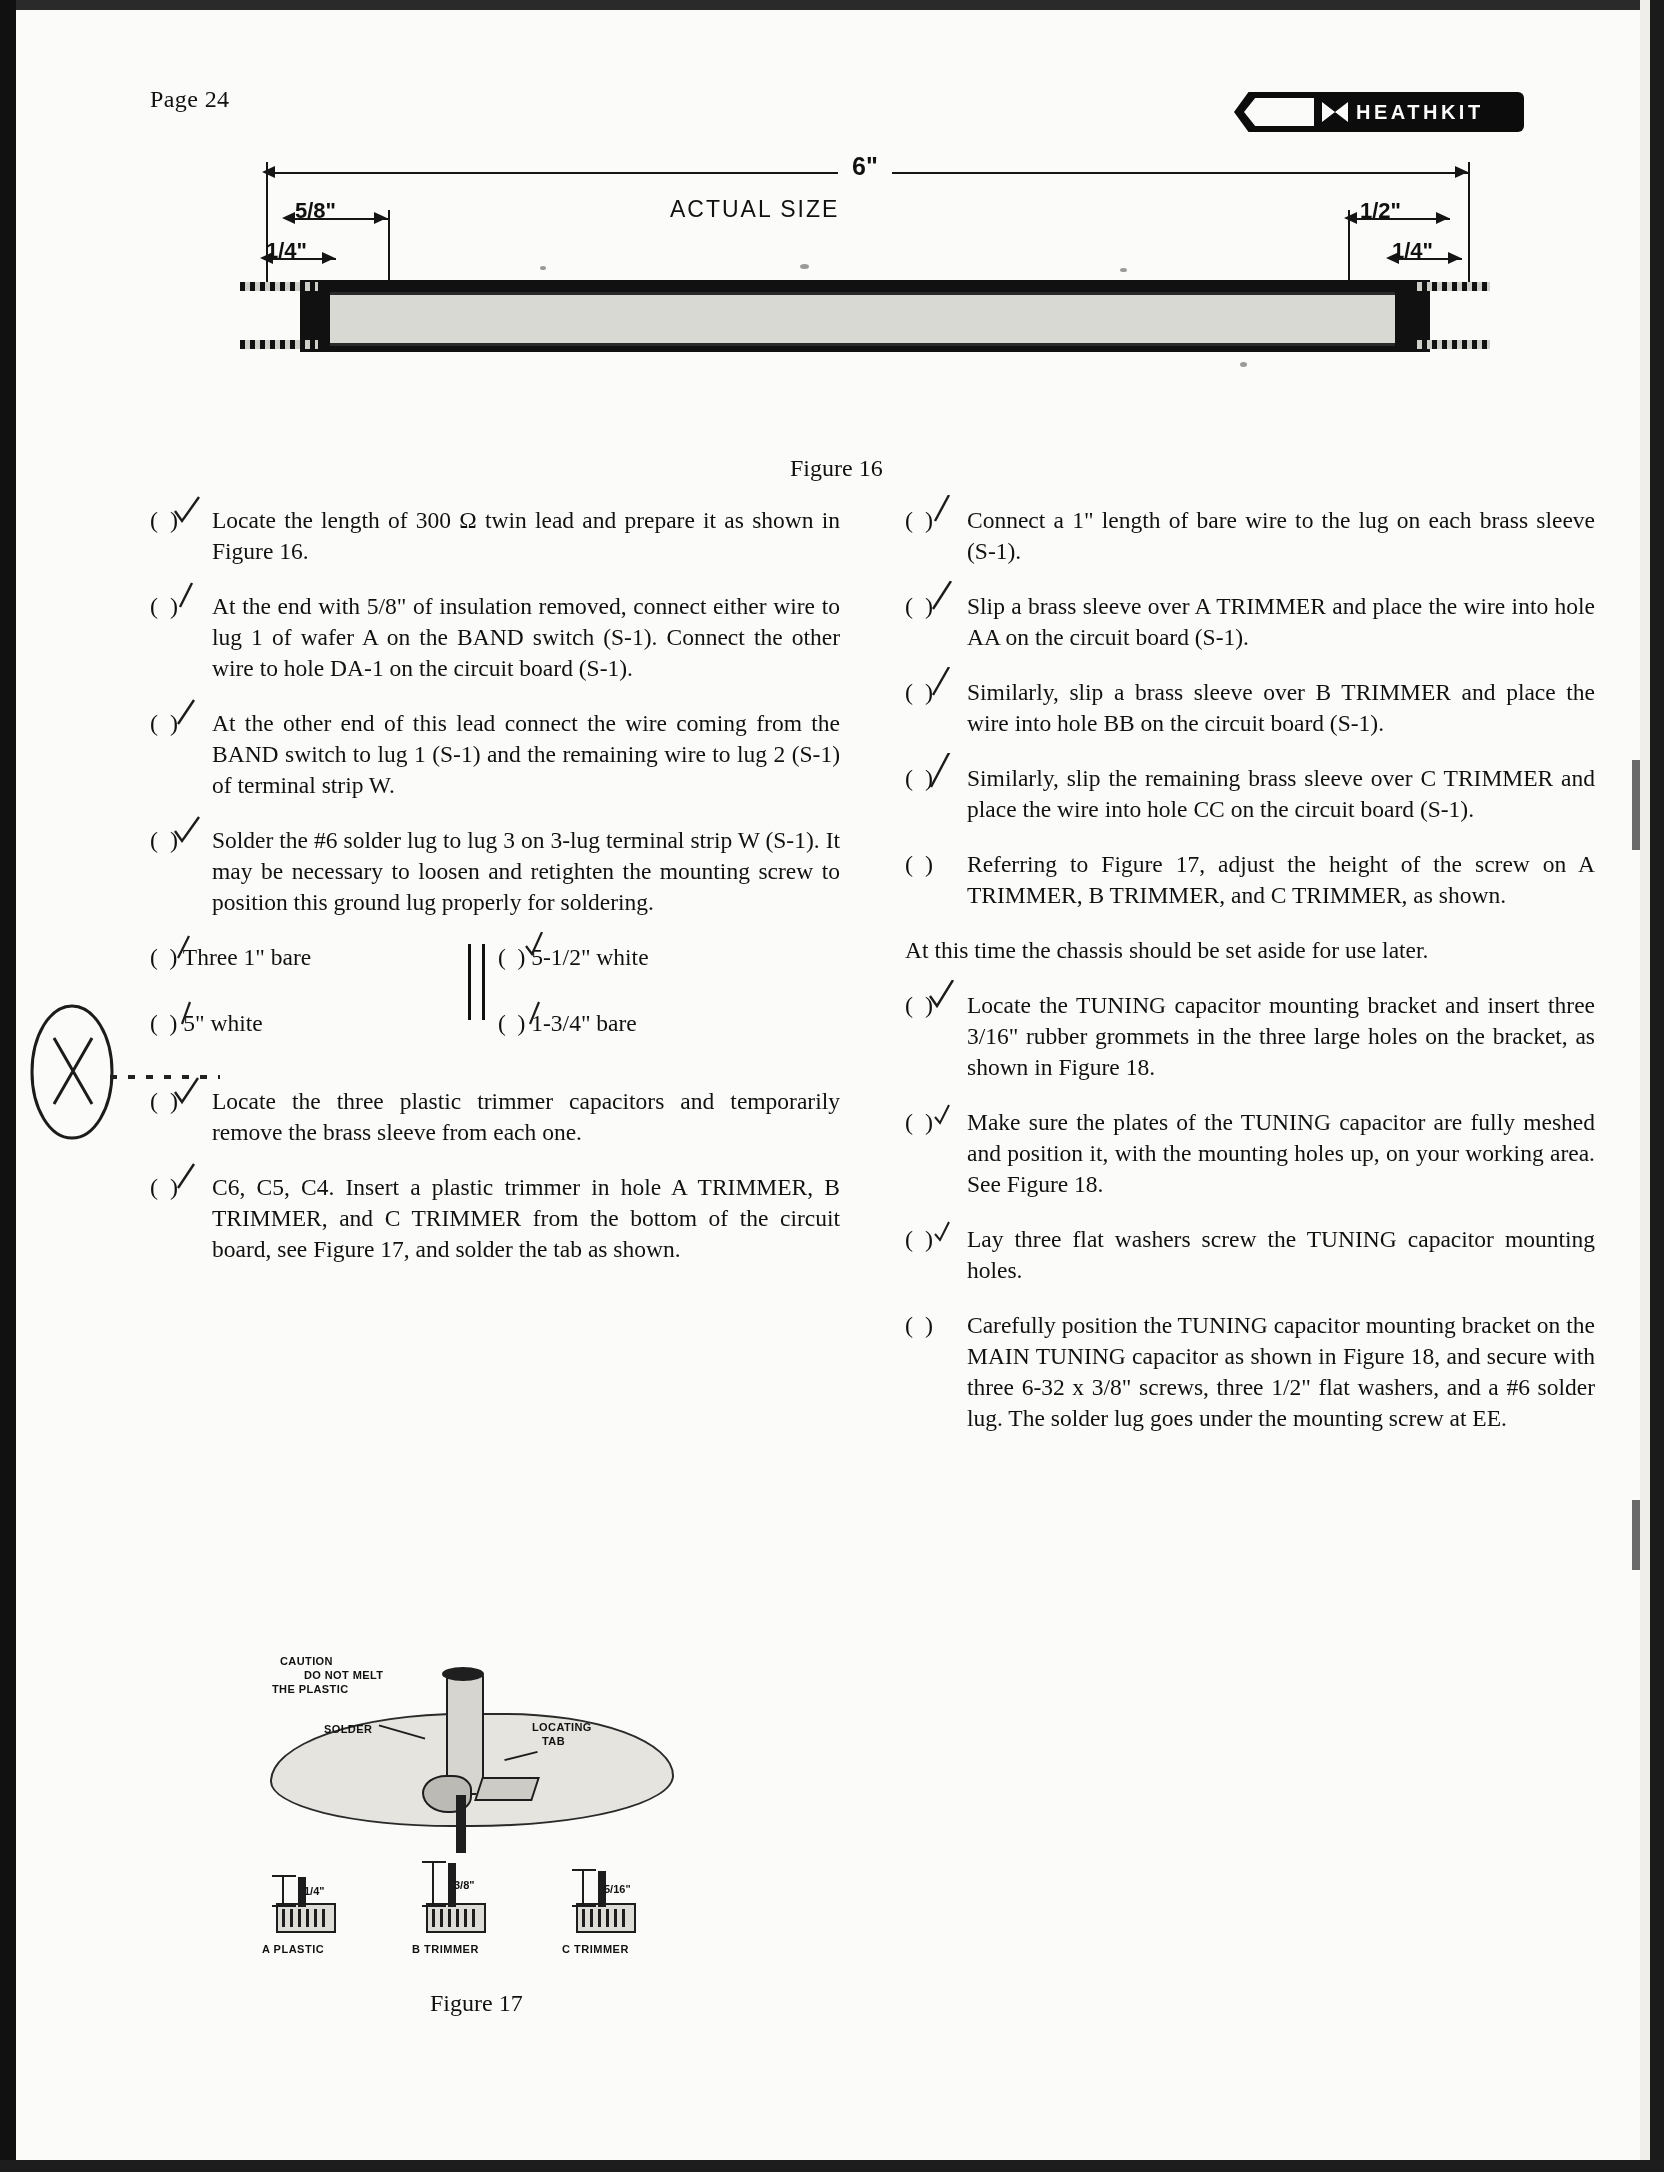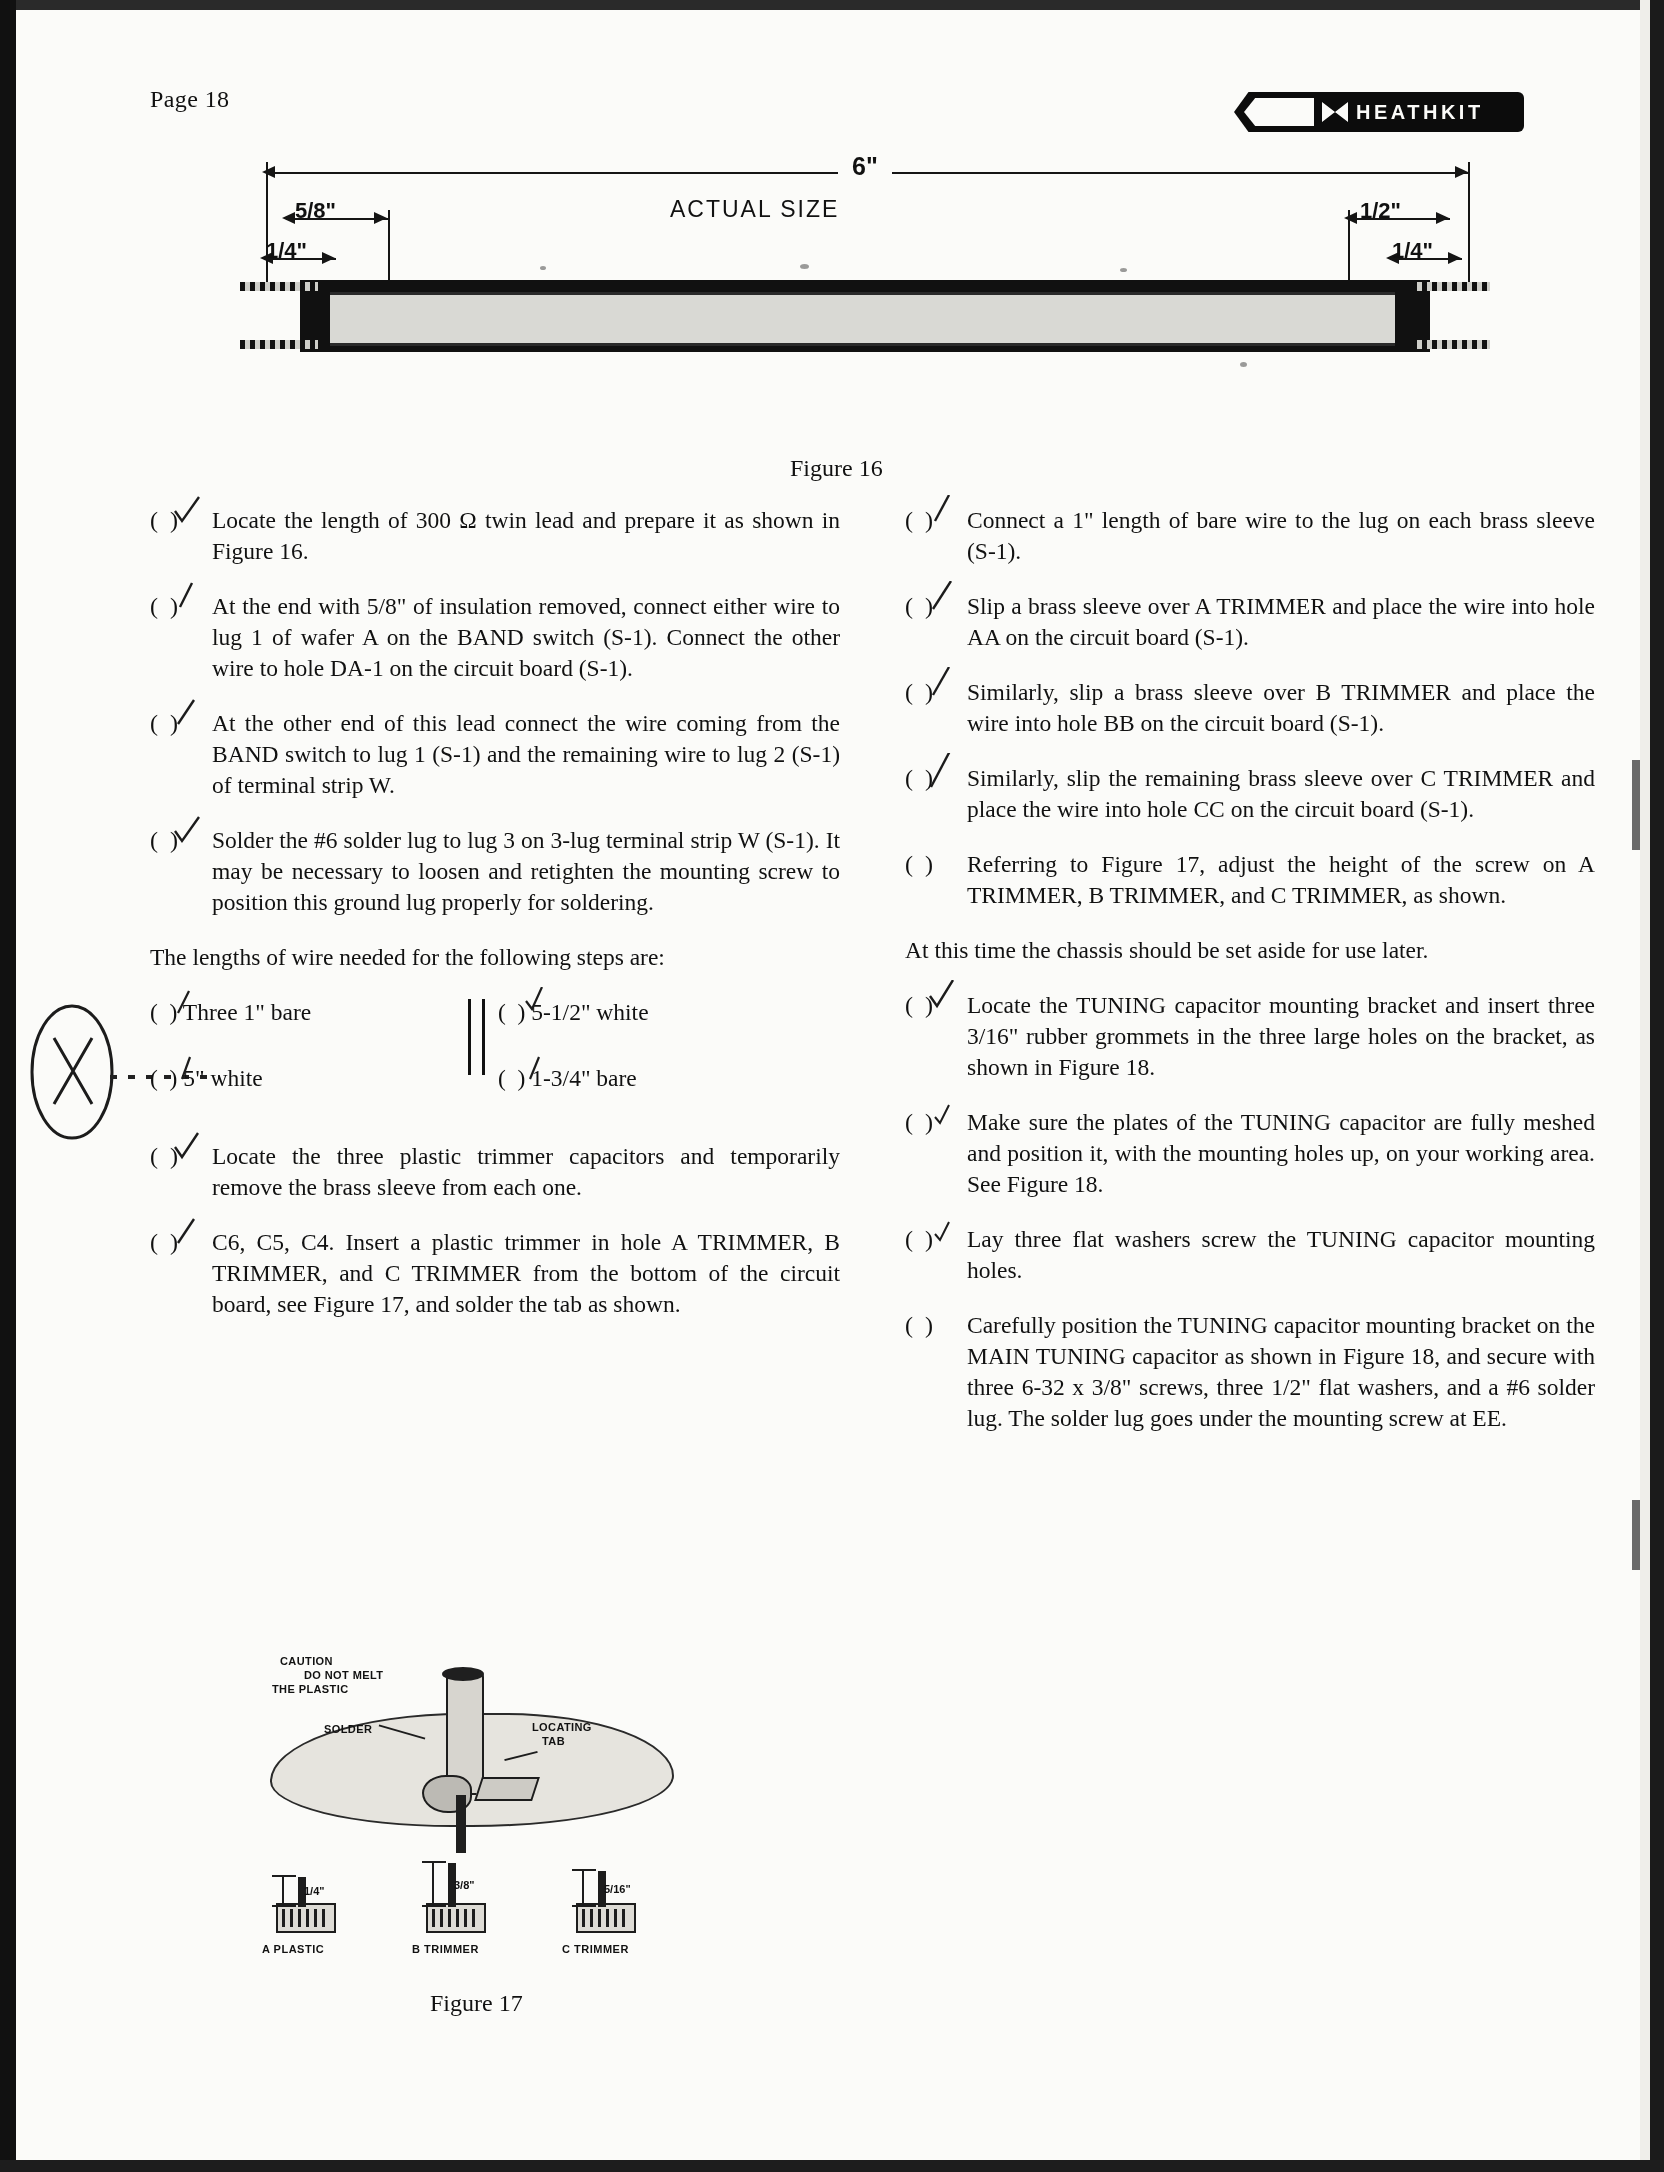--- a/index.html
+++ b/index.html
@@ -435,21 +435,21 @@
 <div class="page">
 
   <div class="edge-top"></div>
   <div class="edge-left"></div>
   <div class="edge-right2"></div>
   <div class="edge-right"></div>
   <div class="edge-bottom"></div>
   <div class="smudge-right" style="top:760px;height:90px;"></div>
   <div class="smudge-right" style="top:1500px;height:70px;"></div>
 
-  <div class="page-number">Page 18</div>
+  <div class="page-number">Page 24</div>
 
   <div class="heathkit-logo">
     <div class="hk-outer"></div>
     <div class="hk-inner-left"></div>
     <div class="hk-bowtie"></div>
     <div class="hk-text">HEATHKIT</div>
   </div>
 
   <div class="fig16">
 
@@ -543,21 +543,20 @@
     <div class="step">
       <span class="box">(&nbsp;&nbsp;)</span>
       <span class="chk">
         <svg width="30" height="34" viewBox="0 0 30 34">
             <path d="M3 16 L10 26 L27 2" fill="none" stroke="#1c1c1c" stroke-width="2.4"></path>
           </svg>
       </span>
       <span class="txt">Solder the #6 solder lug to lug 3 on 3-lug terminal strip W (S-1). It may be necessary to loosen and retighten the mounting screw to position this ground lug properly for soldering.</span>
     </div>
 
-    <div class="para">The lengths of wire needed for the following steps are:</div>
 
     <div class="wire-list">
       <div class="wl-divider"></div>
 
       <div class="wl-item" style="left:0px; top:0px;">
         <span>(&nbsp;&nbsp;)</span>
         <span>Three 1" bare</span>
       </div>
       <span class="wl-chk" style="left:22px; top:-8px;">
         <svg width="26" height="30" viewBox="0 0 26 30">

